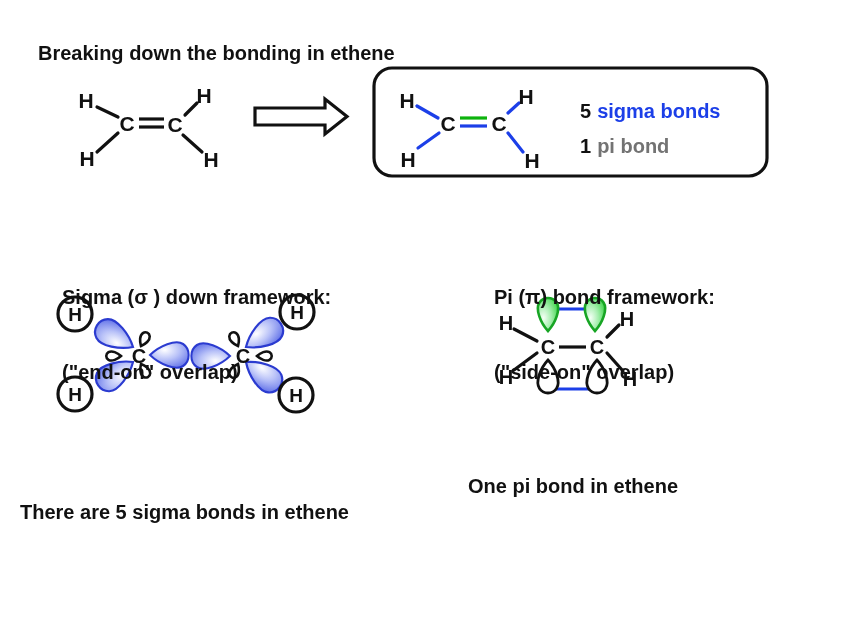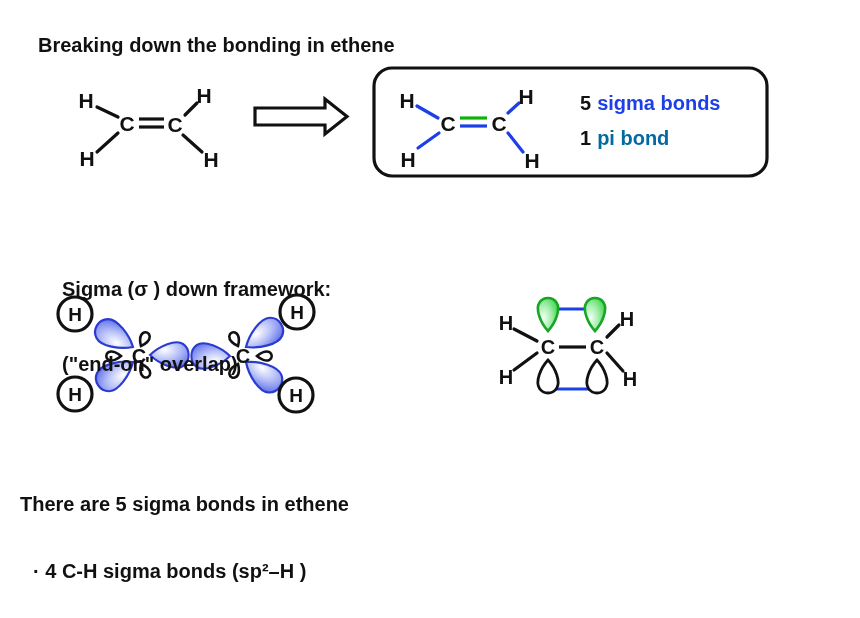--- a/index.html
+++ b/index.html
@@ -2,24 +2,24 @@
 <html><head>
 <meta charset="utf-8">
 <style>
   html,body{margin:0;padding:0;background:#ffffff;}
   #canvas{
     position:relative;width:860px;height:618px;background:#ffffff;overflow:hidden;
     font-family:"Liberation Sans","DejaVu Sans",sans-serif;
   }
   .t{
     position:absolute;font-weight:bold;color:#111111;white-space:pre;
-    font-size:20px;line-height:25px;
+    font-size:20px;line-height:25px;margin-top:8px;
   }
   .t .blue{color:#1c3fe8;}
-  .t .green{color:#0369a1;}
+  .t .green{color:#737373;}
   .count{margin-right:6px;}
   svg{position:absolute;left:0;top:0;}
   svg text{
     font-family:"Liberation Sans","DejaVu Sans",sans-serif;
     font-weight:bold;fill:#111111;
   }
 </style>
 </head>
 <body>
 
@@ -134,18 +134,22 @@
   <div class="t" style="left:38px;top:33px;">Breaking down the bonding in ethene</div>
 
   <div class="t" style="left:580px;top:91px;"><span class="count">5</span><span class="blue">sigma bonds</span></div>
   <div class="t" style="left:580px;top:126px;"><span class="count">1</span><span class="green">pi bond</span></div>
 
   <div class="t" style="left:62px;top:227px;">
     <div>Sigma (σ ) down framework:</div>
     <div>("end-on" overlap)</div>
   </div>
 
+  <div class="t" style="left:494px;top:227px;">
+    <div>Pi (π) bond framework:</div>
+    <div>("side-on" overlap)</div>
+  </div>
 
   <div class="t" style="left:20px;top:492px;">There are 5 sigma bonds in ethene</div>
-  <div class="t" style="left:33px;top:559px;">· 4 C-H sigma bonds (sp²–H )</div>
 
+  <div class="t" style="left:468px;top:466px;">One pi bond in ethene</div>
 
 </div>
 
 </body></html>

